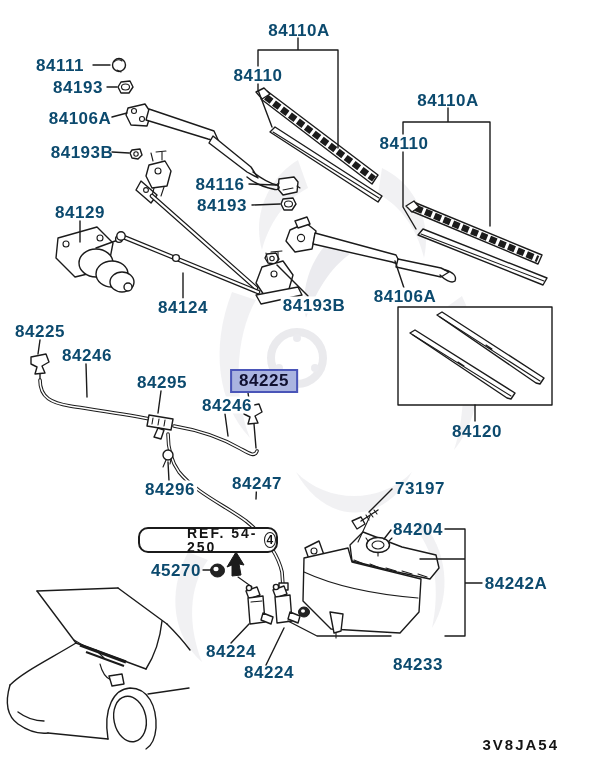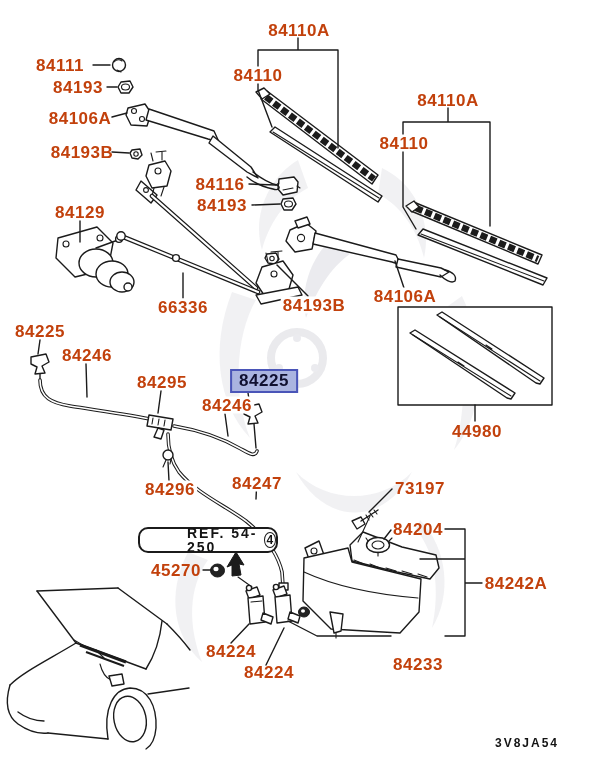--- a/index.html
+++ b/index.html
@@ -1,33 +1,33 @@
 <!DOCTYPE html>
 <html style="--hl-bg: #aab4e0; --hl-bd: #4a55b8;"><head>
 <meta charset="utf-8">
 <style>
   html,body{margin:0;padding:0;background:#ffffff;}
   body{width:609px;height:768px;position:relative;overflow:hidden;
        font-family:"Liberation Sans",sans-serif;}
   #art{position:absolute;left:0;top:0;}
   #labels-layer{position:absolute;left:0;top:0;width:609px;height:768px;pointer-events:none;}
   .part-label{position:absolute;transform:translate(-50%,-50%);
-      font-weight:bold;font-size:17px;letter-spacing:.5px;color:#c2410c;
+      font-weight:bold;font-size:17px;letter-spacing:.5px;color:#0c4a6e;
       white-space:nowrap;pointer-events:auto;cursor:pointer;line-height:1;}
   .part-label.mask{background:#ffffff;padding:0 2px;}
   .part-label.hl{background:var(--hl-bg,#aab4e0);border:2px solid var(--hl-bd,#4a55b8);
       padding:1px 7px 2px 7px;color:#101030;}
   .ref-box{position:absolute;left:138px;top:527px;width:140px;height:26px;
       border:2px solid #1b1b1b;border-radius:10px;display:flex;align-items:center;
       justify-content:center;gap:5px;background:#fff;box-sizing:border-box;}
   .ref-text{font-weight:bold;font-size:14px;letter-spacing:2px;color:#141414;line-height:1;padding-left:47px;}
   .ref-circle{width:16px;height:16px;border:1.6px solid #1b1b1b;border-radius:50%;
       font-weight:bold;font-size:12px;display:flex;align-items:center;justify-content:center;
       box-sizing:border-box;color:#141414;}
-  .code-text{position:absolute;right:50px;top:737px;font-weight:bold;font-size:12px;
+  .code-text{position:absolute;right:50px;top:737px;font-weight:bold;font-size:15px;
       letter-spacing:2px;color:#141414;line-height:1;}
   .ln{stroke:#1b1b1b;stroke-width:1.4;fill:none;stroke-linecap:round;stroke-linejoin:round;}
   .thin{stroke:#1b1b1b;stroke-width:1.1;fill:none;stroke-linecap:round;stroke-linejoin:round;}
   .wh{stroke:#1b1b1b;stroke-width:1.4;fill:#ffffff;stroke-linejoin:round;}
   .tube-o{stroke:#1b1b1b;stroke-width:3.6;fill:none;stroke-linecap:round;}
   .tube-i{stroke:#ffffff;stroke-width:1.6;fill:none;stroke-linecap:round;}
   .rod-o{stroke:#1b1b1b;stroke-width:4.6;fill:none;stroke-linecap:round;}
   .rod-i{stroke:#ffffff;stroke-width:2.2;fill:none;stroke-linecap:round;}
   .blade{stroke:#1b1b1b;stroke-width:6.5;fill:none;stroke-dasharray:7 3;}
   .wm{fill:#e6e6ea;}
@@ -290,24 +290,24 @@
     <div class="part-label" style="left: 78px; top: 87px;">84193</div>
     <div class="part-label" style="left: 80px; top: 118px;">84106A</div>
     <div class="part-label" style="left: 82px; top: 152px;">84193B</div>
     <div class="part-label" style="left: 80px; top: 212px; text-align: center;">84129</div>
     <div class="part-label" style="left: 220px; top: 184px;">84116</div>
     <div class="part-label" style="left: 222px; top: 205px;">84193</div>
     <div class="part-label" style="left: 299px; top: 30px;">84110A</div>
     <div class="part-label mask" style="left: 258px; top: 75px;">84110</div>
     <div class="part-label" style="left: 448px; top: 100px;">84110A</div>
     <div class="part-label mask" style="left: 404px; top: 143px;">84110</div>
-    <div class="part-label mask" style="left: 183px; top: 307px;">66336</div>
+    <div class="part-label mask" style="left: 183px; top: 307px;">84124</div>
     <div class="part-label mask" style="left: 314px; top: 305px;">84193B</div>
     <div class="part-label mask" style="left: 405px; top: 296px;">84106A</div>
-    <div class="part-label" style="left: 477px; top: 431px;">44980</div>
+    <div class="part-label" style="left: 477px; top: 431px;">84120</div>
     <div class="part-label" style="left: 40px; top: 331px;">84225</div>
     <div class="part-label" style="left: 87px; top: 355px;">84246</div>
     <div class="part-label" style="left: 162px; top: 382px;">84295</div>
     <div class="part-label hl" style="left: 264px; top: 381px;">84225</div>
     <div class="part-label mask" style="left: 227px; top: 405px;">84246</div>
     <div class="part-label mask" style="left: 257px; top: 468px; margin-top: 15px;">84247</div>
     <div class="part-label mask" style="left: 170px; top: 489px;">84296</div>
     <div class="part-label" style="left: 176px; top: 570px;">45270</div>
     <div class="part-label" style="left: 420px; top: 488px;">73197</div>
     <div class="part-label" style="left: 418px; top: 529px;">84204</div>

